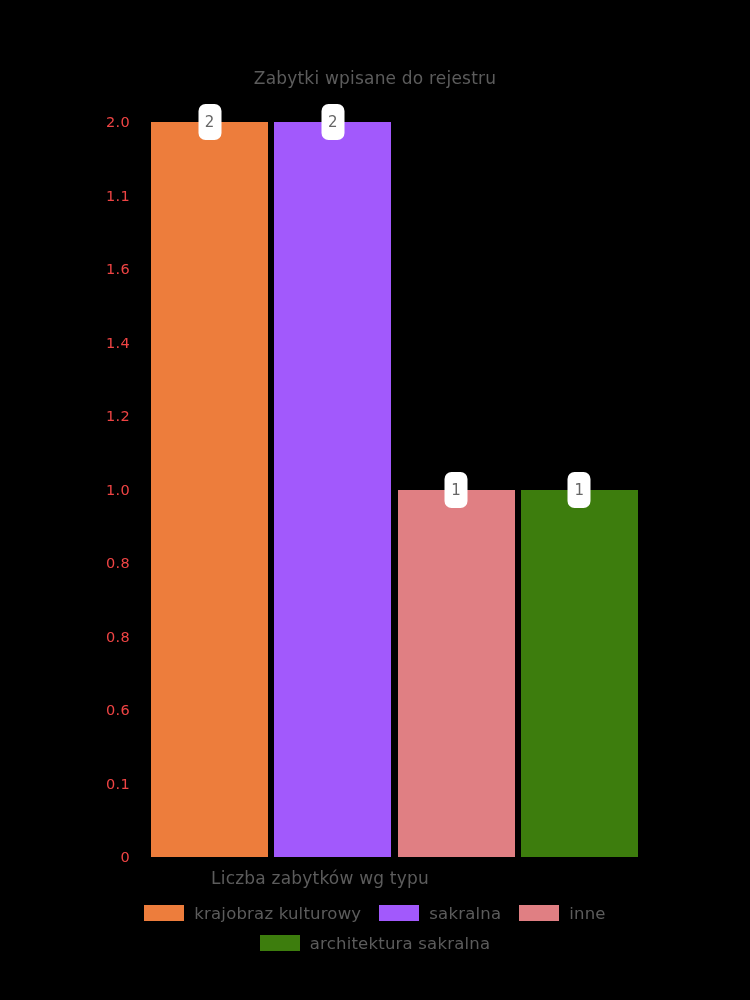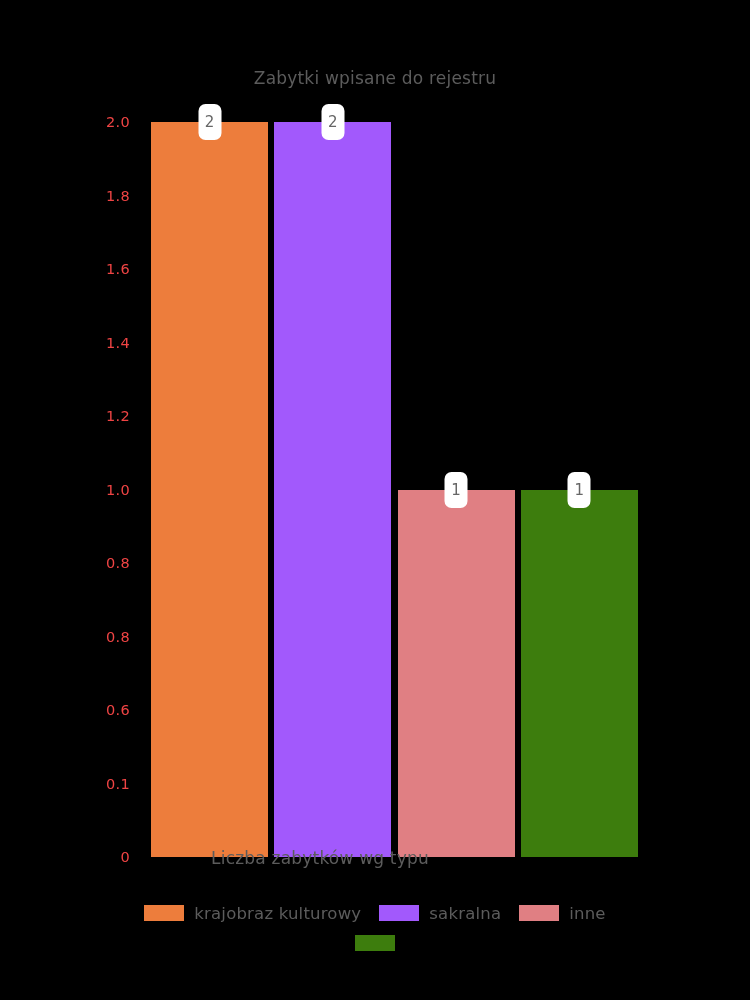--- a/index.html
+++ b/index.html
@@ -84,21 +84,21 @@
     font-size: 15px;
     line-height: 36px;
     text-align: center;
     letter-spacing: 0.2px;
   }
 
   
   #x-axis-label {
     position: absolute;
     left: 0;
-    top: 848px;
+    top: 868px;
     width: 640px;
     text-align: center;
     color: #5c5c5c;
     font-size: 17px;
     letter-spacing: 0.2px;
     white-space: nowrap;
   }
 
   
   #legend {
@@ -145,21 +145,21 @@
   <div id="y-axis">
       <div class="ytick" style="top: 735px;">0</div>
       <div class="ytick" style="top: 661.5px;">0.1</div>
       <div class="ytick" style="top: 588px;">0.6</div>
       <div class="ytick" style="top: 514.5px;">0.8</div>
       <div class="ytick" style="top: 441px;">0.8</div>
       <div class="ytick" style="top: 367.5px;">1.0</div>
       <div class="ytick" style="top: 294px;">1.2</div>
       <div class="ytick" style="top: 220.5px;">1.4</div>
       <div class="ytick" style="top: 147px; text-align: center;">1.6</div>
-      <div class="ytick" style="top: 73.5px;">1.8</div>
+      <div class="ytick" style="top: 73.5px;">1.1</div>
       <div class="ytick" style="top: 0px;">2.0</div>
     </div>
 
   <div id="plot-area">
       <div class="bar" style="left: 3.125px; width: 117px; height: 735px; background: rgb(237, 125, 60);"></div>
       <div class="bar-label" style="left: 61.625px; top: 0px;">2</div>
       <div class="bar" style="left: 126.375px; width: 117px; height: 735px; background: rgb(162, 89, 252);"></div>
       <div class="bar-label" style="left: 184.875px; top: 0px;">2</div>
       <div class="bar" style="left: 249.625px; width: 117px; height: 367.5px; background: rgb(224, 127, 131);"></div>
       <div class="bar-label" style="left: 308.125px; top: 367.5px;">1</div>
@@ -180,17 +180,18 @@
           <span class="legend-text">sakralna</span>
         </div>
         <div class="legend-item">
           <span class="legend-swatch" style="background: rgb(224, 127, 131);"></span>
           <span class="legend-text">inne</span>
         </div>
       </div>
       <div class="legend-row">
         <div class="legend-item">
           <span class="legend-swatch" style="background: rgb(61, 125, 13);"></span>
+          <span class="legend-text">architektura sakralna</span>
         </div>
       </div>
     </div>
 
 </div>
 
 </body></html>

